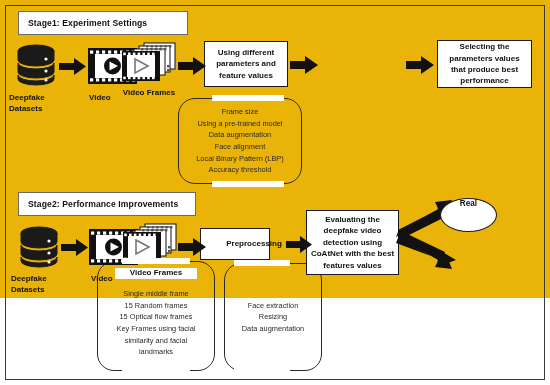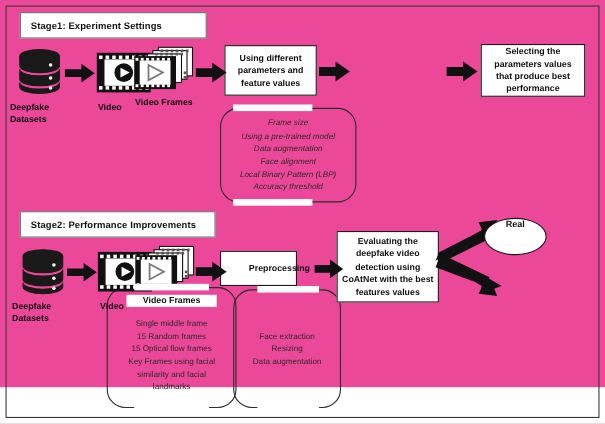--- a/index.html
+++ b/index.html
@@ -4,22 +4,22 @@
 <style>
   html,body{margin:0;padding:0;background:#ffffff;}
   body{
     width:550px;height:385px;
     font-family:"Liberation Sans","DejaVu Sans",sans-serif;
     color:#111111;
     overflow:hidden;
   }
   #canvas{
     position:relative;
-    width:550px;height:352px;
-    background:#ec4899;
+    width:550px;height:298px;
+    background:#eab308;
     box-sizing:border-box;
   }
   .outer-frame{
     position:absolute;
     left:5px;top:5px;
     width:540px;height:375px;
     border:1.4px solid #3a3a3a;
     box-sizing:border-box;
   }
   
@@ -226,21 +226,21 @@
   <div class="arrow" style="left:406px;top:56px;">
     <svg width="28" height="18" viewBox="0 0 28 18">
       <polygon points="0,5 15,5 15,0 28,9 15,18 15,13 0,13" fill="#111"></polygon>
     </svg>
   </div>
 
   <div class="node pbox" style="left:437px;top:40px;width:95px;height:48px;">
     <span>Selecting the parameters values that produce best performance</span>
   </div>
 
-  <div class="node listbox" style="left:200px;top:98px;width:124px;height:86px;font-style:italic;">
+  <div class="node listbox" style="left:178px;top:98px;width:124px;height:86px;">
     <div>
       <div>Frame size</div>
       <div>Using a pre-trained model</div>
       <div>Data augmentation</div>
       <div>Face alignment</div>
       <div>Local Binary Pattern (LBP)</div>
       <div>Accuracy threshold</div>
     </div>
   </div>
 
@@ -384,21 +384,21 @@
   <div class="node pbox" style="left:200px;top:228px;width:70px;height:32px;padding-left:41px;">
     <span>Preprocessing</span>
   </div>
 
   <div class="arrow" style="left:286px;top:236px;">
     <svg width="26" height="17" viewBox="0 0 26 17">
       <polygon points="0,5 14,5 14,0 26,8.5 14,17 14,12 0,12" fill="#111"></polygon>
     </svg>
   </div>
 
-  <div class="node listbox" style="left:212px;top:263px;width:98px;height:108px;">
+  <div class="node listbox" style="left:224px;top:263px;width:98px;height:108px;">
     <div>
       <div>Face extraction</div>
       <div>Resizing</div>
       <div>Data augmentation</div>
     </div>
   </div>
   <div class="gap" style="left:234px;top:260px;width:56px;height:6px;"></div>
   <div class="gap" style="left:234px;top:368px;width:56px;height:6px;"></div>
 
   <div class="node pbox" style="left:306px;top:210px;width:93px;height:65px;">

